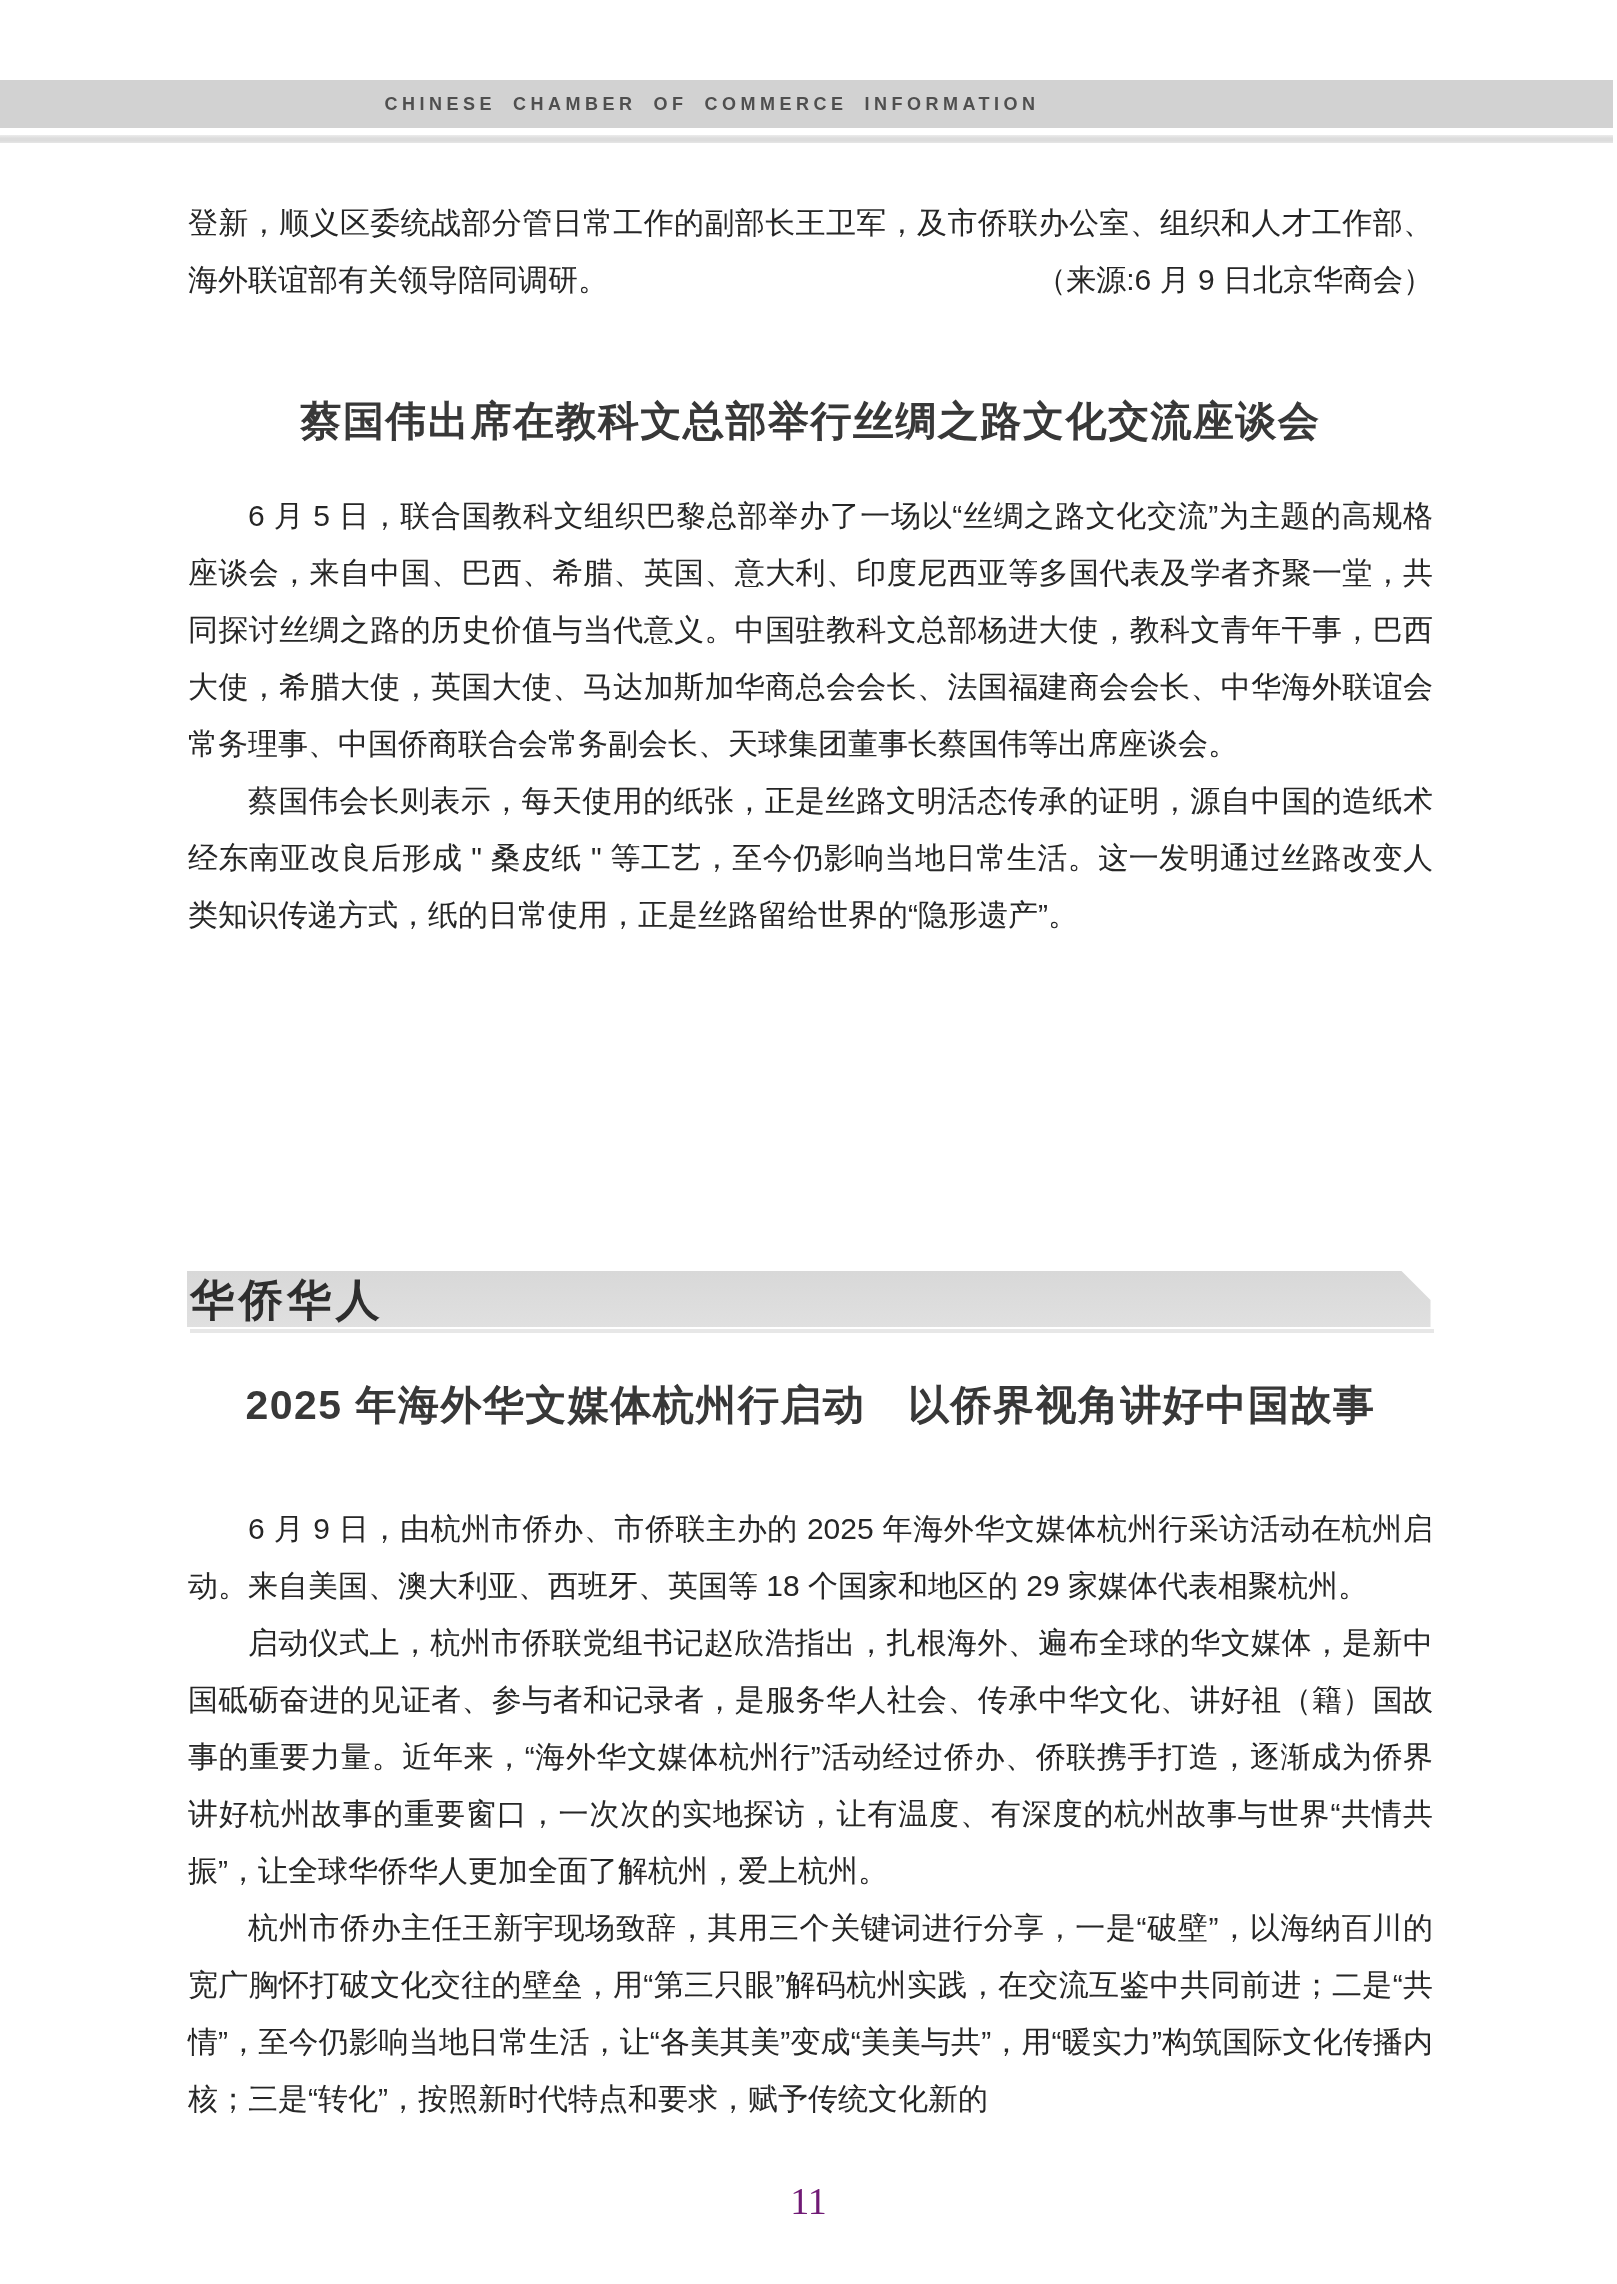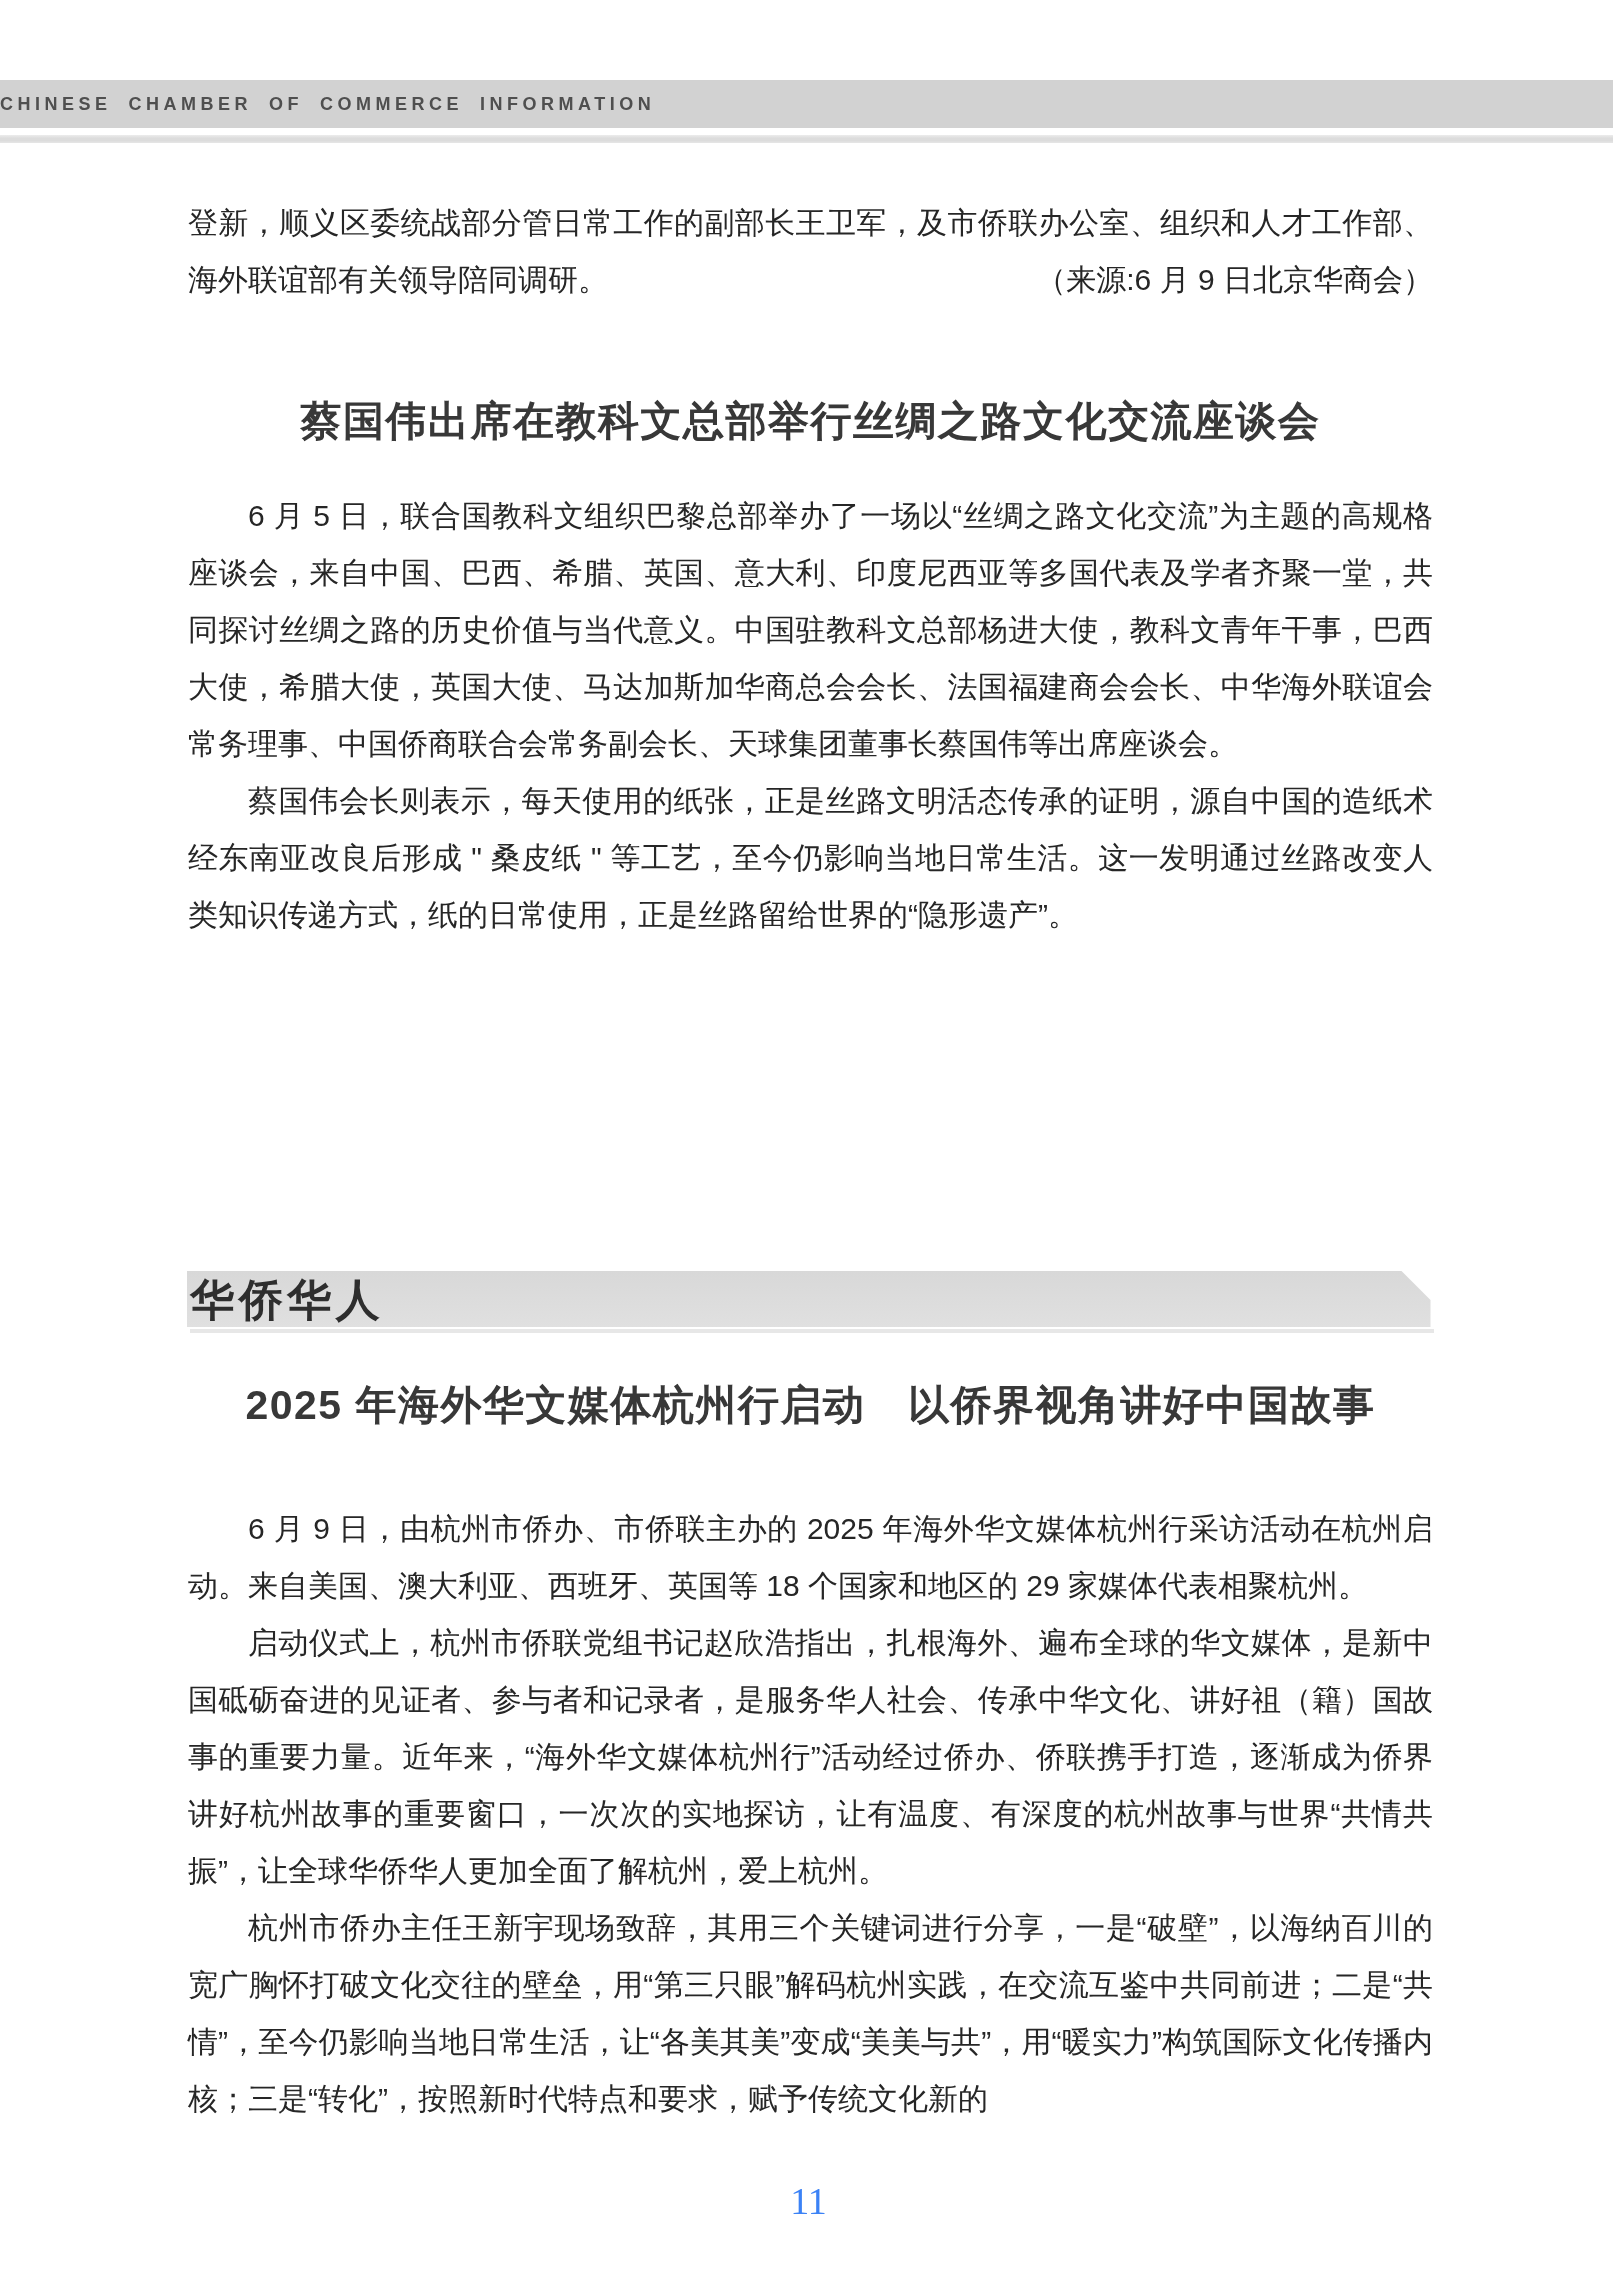--- a/index.html
+++ b/index.html
@@ -14,21 +14,21 @@
   }
 
   
   .header-band {
     position: absolute;
     top: 80px; left: 0;
     width: 1613px; height: 48px;
     background: #d2d2d2;
     display: flex;
     align-items: center;
-    justify-content: flex-start;
+    justify-content: center;
     padding-right: 189px;
     box-sizing: border-box;
   }
   .band-text {
     font-size: 18px;
     font-weight: bold;
     letter-spacing: 4.5px;
     word-spacing: 7.5px;
     color: #4f4f4f;
     white-space: nowrap;
@@ -103,21 +103,21 @@
 
   
   .page-number {
     position: absolute;
     top: 2179px; left: 0;
     width: 1617px;
     text-align: center;
     font-family: "Liberation Serif", serif;
     font-size: 38px;
     line-height: 45px;
-    color: #3b82f6;
+    color: #701a75;
   }
 </style>
 </head>
 <body>
 
 <div class="page">
 
   <div class="header-band">
     <span class="band-text">CHINESE CHAMBER OF COMMERCE INFORMATION</span>
   </div>

